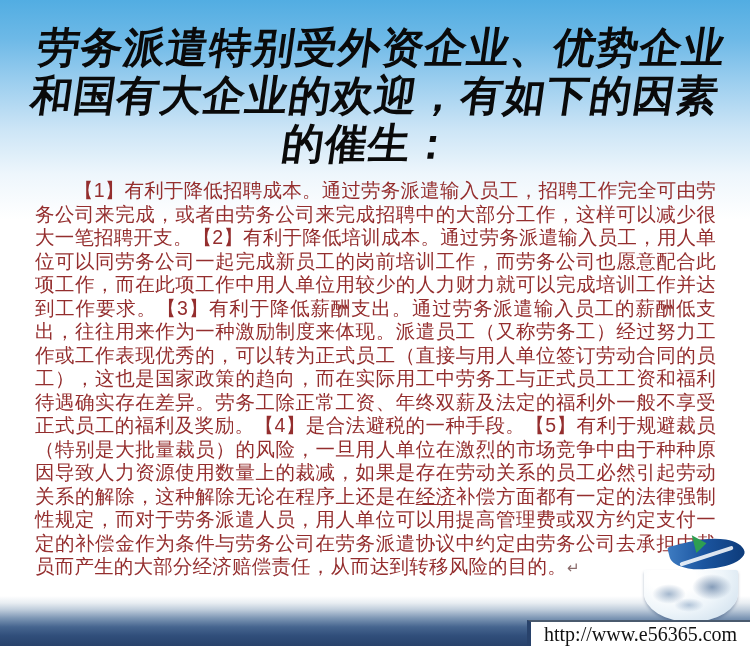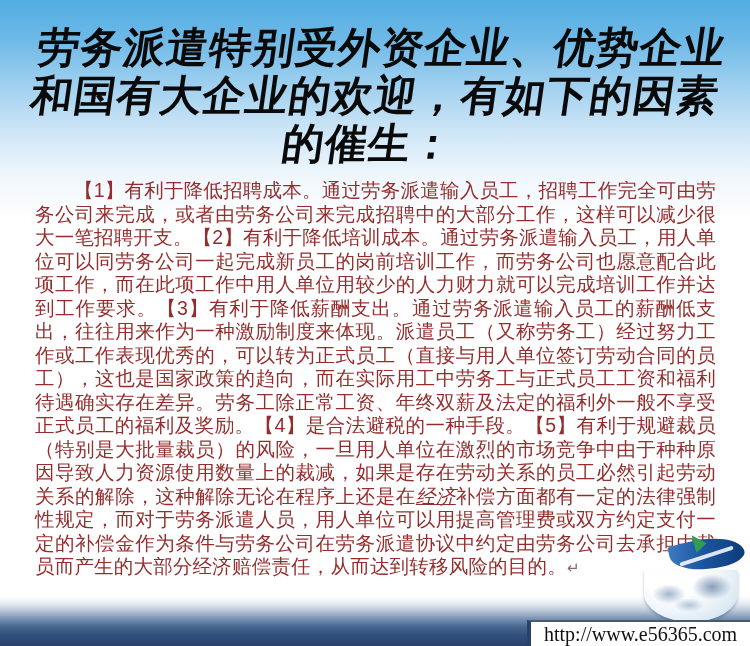--- a/index.html
+++ b/index.html
@@ -37,21 +37,21 @@
     left: 35px; top: 179px;
     width: 681px;
     color: #942e2e;
     font-size: 19.5px;
     line-height: 23.5px;
     text-align: justify;
     text-justify: inter-ideograph;
     text-indent: 2em;
     letter-spacing: 0.2px;
   }
-  .body-text .u { text-decoration: underline; font-style: italic; }
+  .body-text .u { text-decoration: underline; }
   .para-mark {
     color: #8a6a6a;
     font-size: 15px;
     text-decoration: none;
   }
 
   
   .ocean {
     position: absolute;
     left: 0; bottom: 0;

